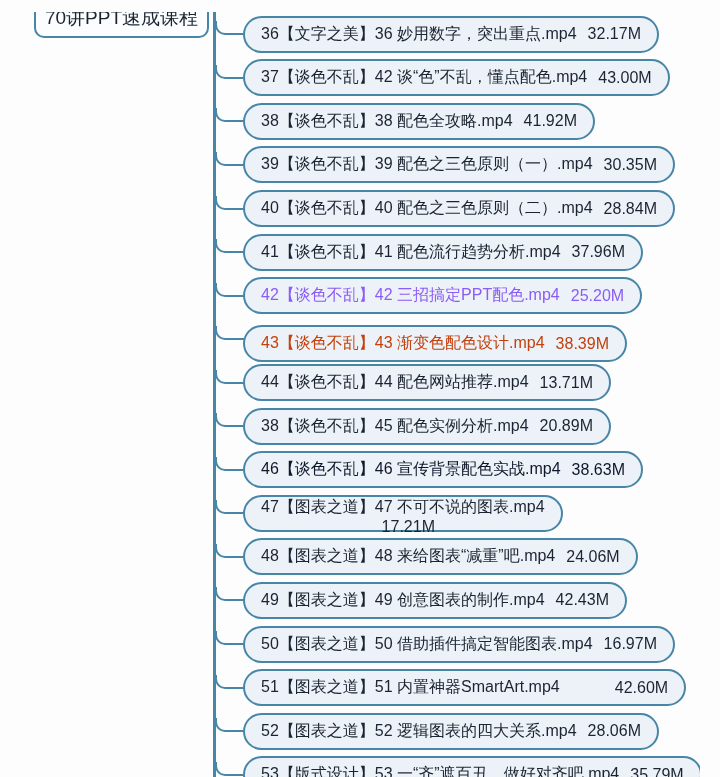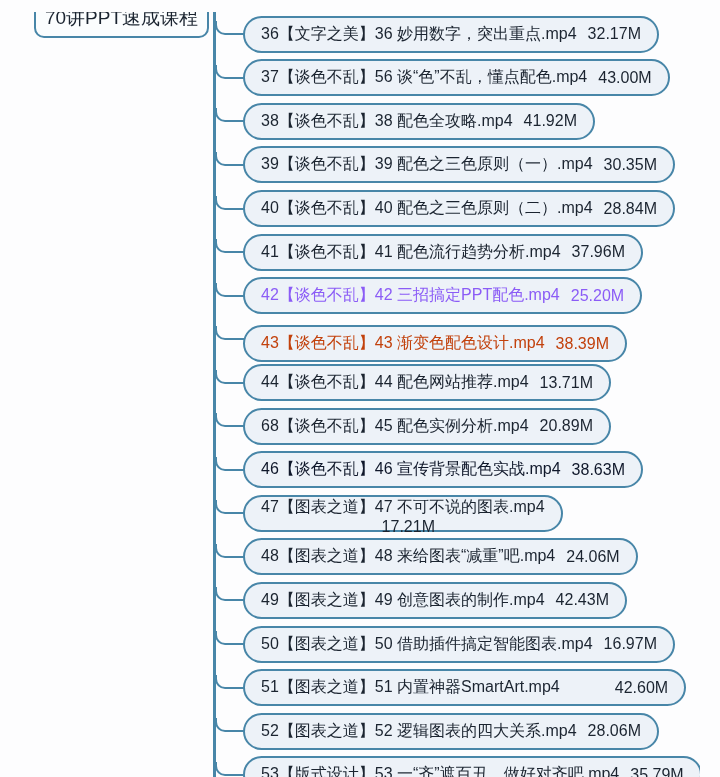--- a/index.html
+++ b/index.html
@@ -90,21 +90,21 @@
   </div>
   <div id="branches">
   <div class="connector" style="top: 9.3px; border-color: rgb(72, 134, 168);"></div>
   <div class="course-node" style="top: 3.8px; border-color: rgb(72, 134, 168); background: rgb(237, 242, 248); color: rgb(27, 36, 48);">
     <span class="node-label">36【文字之美】36 妙用数字，突出重点.mp4</span>
     <span class="node-size">32.17M</span>
   </div>
 
   <div class="connector" style="top: 52.85px; border-color: rgb(72, 134, 168);"></div>
   <div class="course-node" style="top: 47.35px; border-color: rgb(72, 134, 168); background: rgb(237, 242, 248); color: rgb(27, 36, 48);">
-    <span class="node-label">37【谈色不乱】56 谈“色”不乱，懂点配色.mp4</span>
+    <span class="node-label">37【谈色不乱】42 谈“色”不乱，懂点配色.mp4</span>
     <span class="node-size">43.00M</span>
   </div>
 
   <div class="connector" style="top: 96.4px; border-color: rgb(72, 134, 168);"></div>
   <div class="course-node" style="top: 90.9px; border-color: rgb(72, 134, 168); background: rgb(237, 242, 248); color: rgb(27, 36, 48);">
     <span class="node-label">38【谈色不乱】38 配色全攻略.mp4</span>
     <span class="node-size">41.92M</span>
   </div>
 
   <div class="connector" style="top: 139.95px; border-color: rgb(72, 134, 168);"></div>
@@ -138,21 +138,21 @@
   </div>
 
   <div class="connector" style="top: 357.7px; border-color: rgb(72, 134, 168);"></div>
   <div class="course-node" style="top: 352.2px; border-color: rgb(72, 134, 168); background: rgb(237, 242, 248); color: rgb(27, 36, 48);">
     <span class="node-label">44【谈色不乱】44 配色网站推荐.mp4</span>
     <span class="node-size">13.71M</span>
   </div>
 
   <div class="connector" style="top: 401.25px; border-color: rgb(72, 134, 168);"></div>
   <div class="course-node" style="top: 395.75px; border-color: rgb(72, 134, 168); background: rgb(237, 242, 248); color: rgb(27, 36, 48);">
-    <span class="node-label">68【谈色不乱】45 配色实例分析.mp4</span>
+    <span class="node-label">38【谈色不乱】45 配色实例分析.mp4</span>
     <span class="node-size">20.89M</span>
   </div>
 
   <div class="connector" style="top: 444.8px; border-color: rgb(72, 134, 168);"></div>
   <div class="course-node" style="top: 439.3px; border-color: rgb(72, 134, 168); background: rgb(237, 242, 248); color: #0f172a;">
     <span class="node-label">46【谈色不乱】46 宣传背景配色实战.mp4</span>
     <span class="node-size">38.63M</span>
   </div>
 
   <div class="connector" style="top: 488.35px; border-color: rgb(72, 134, 168);"></div>

